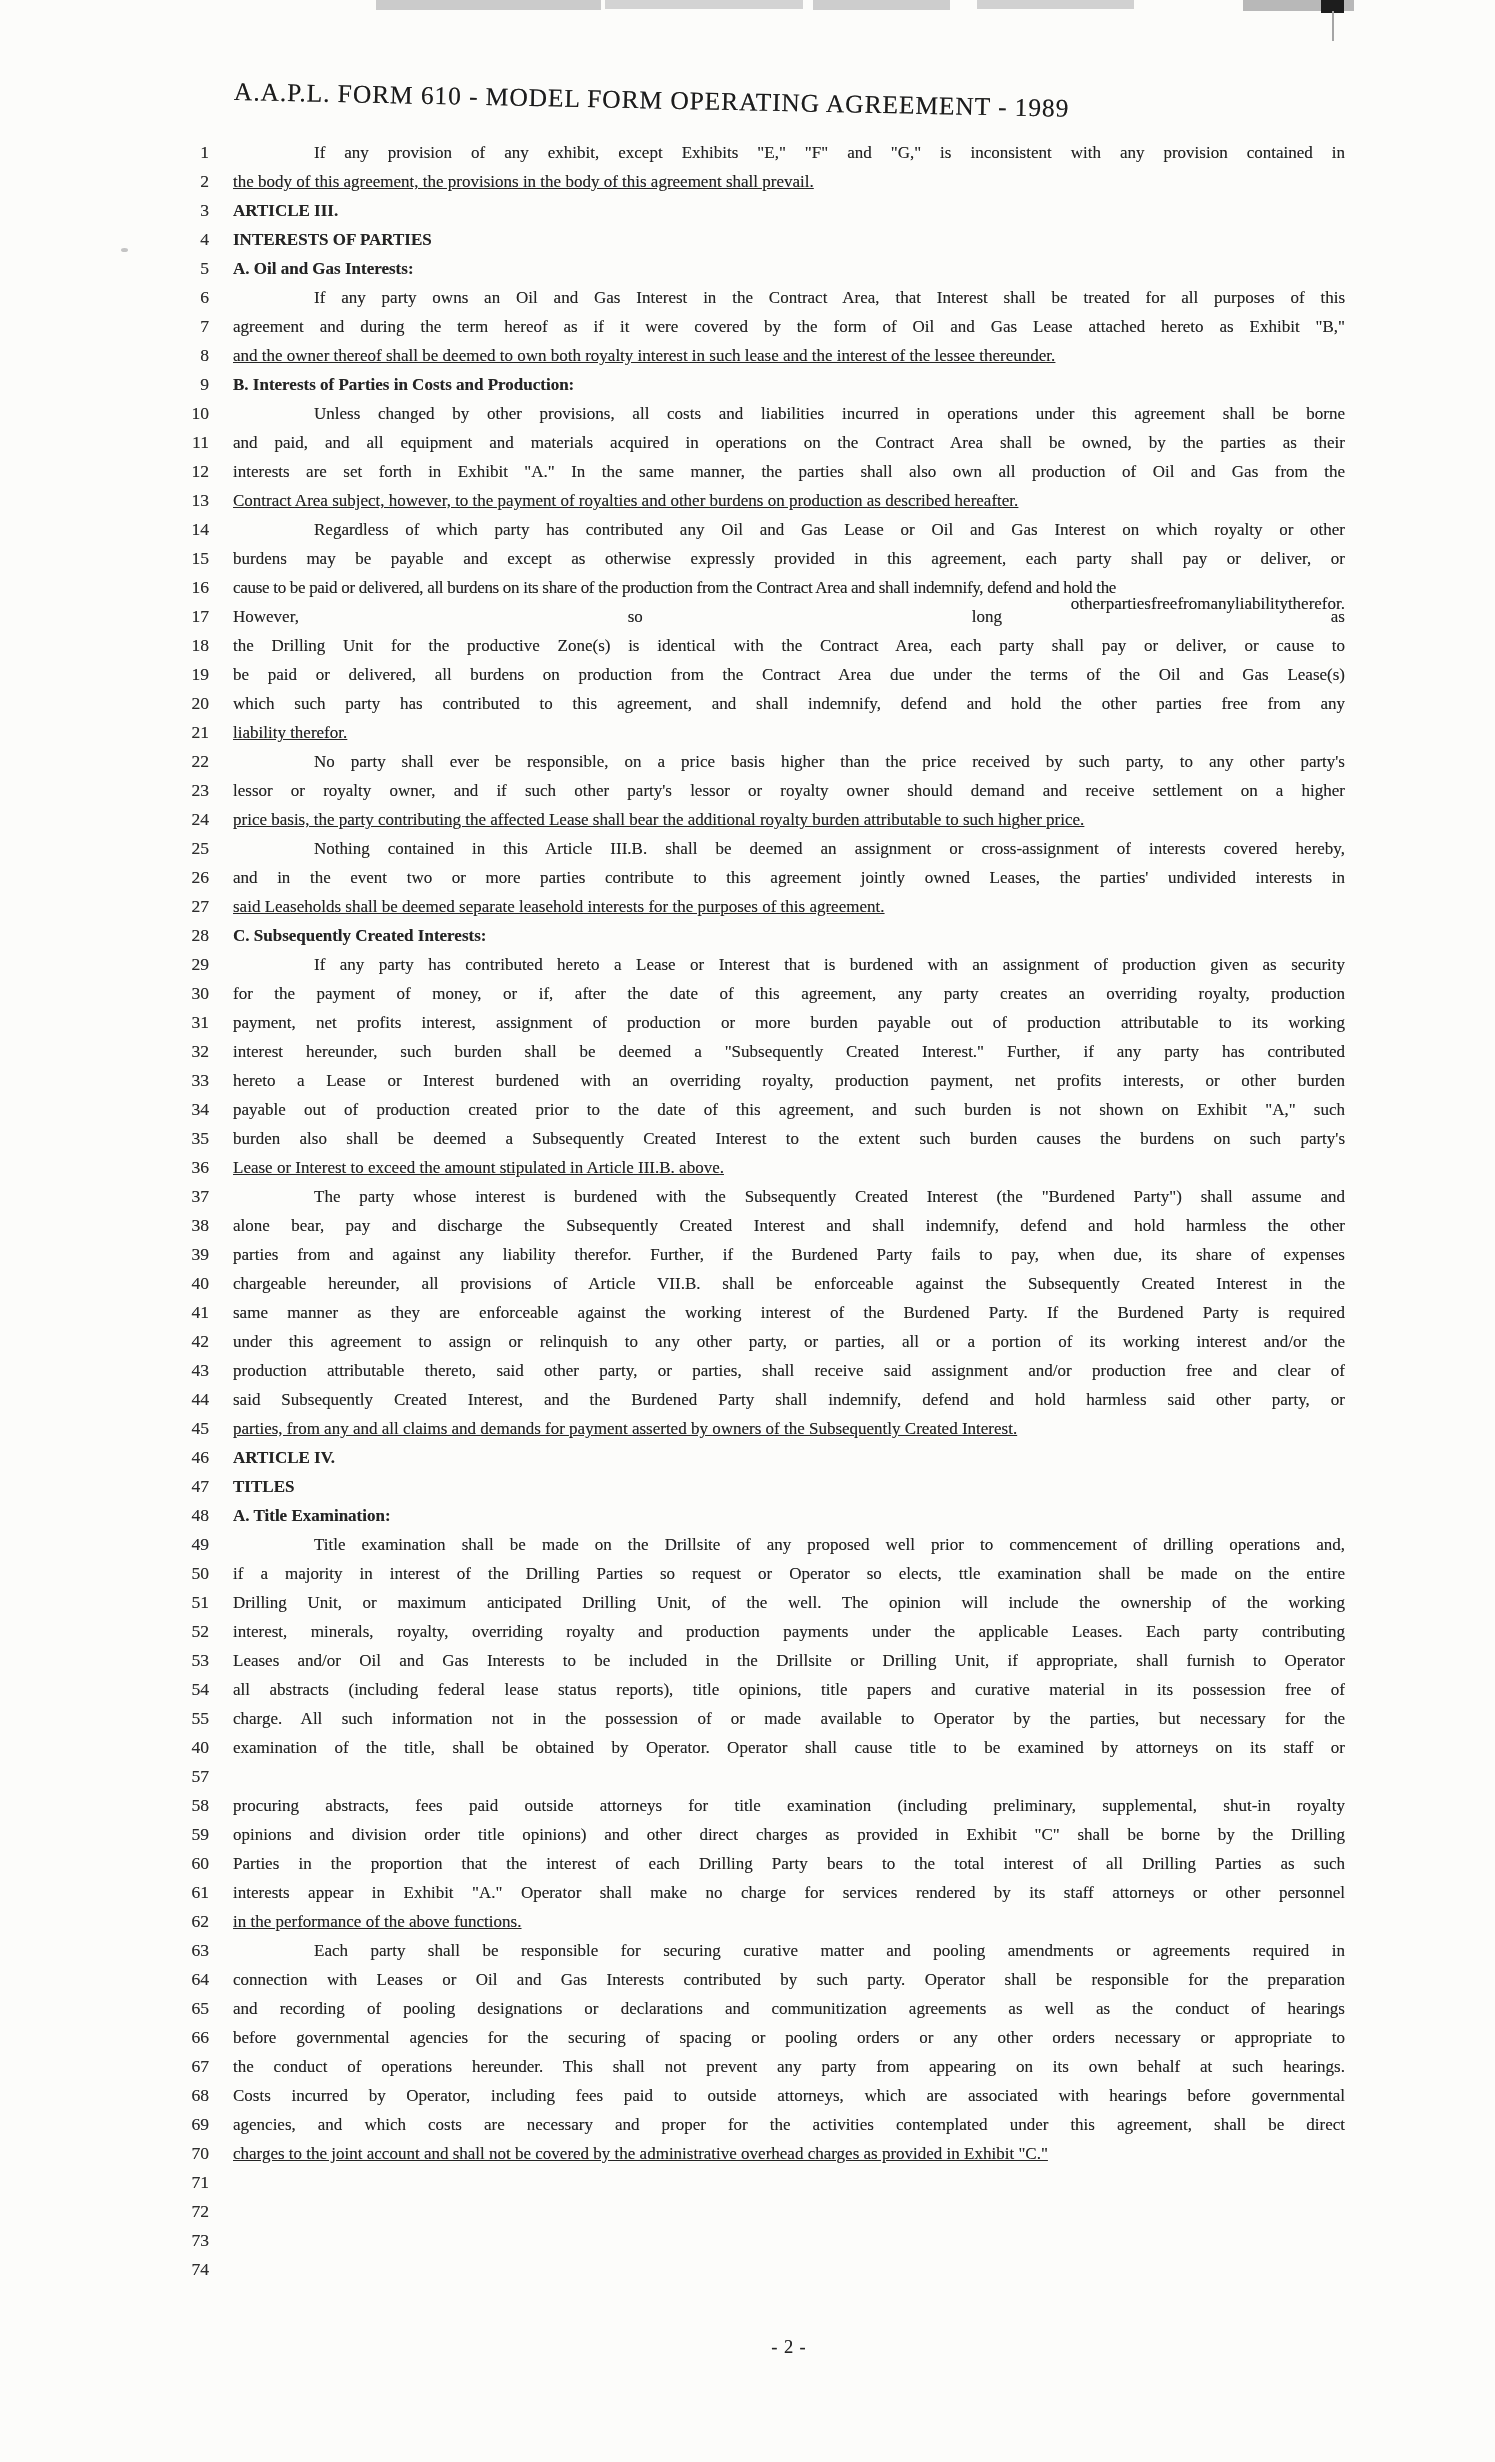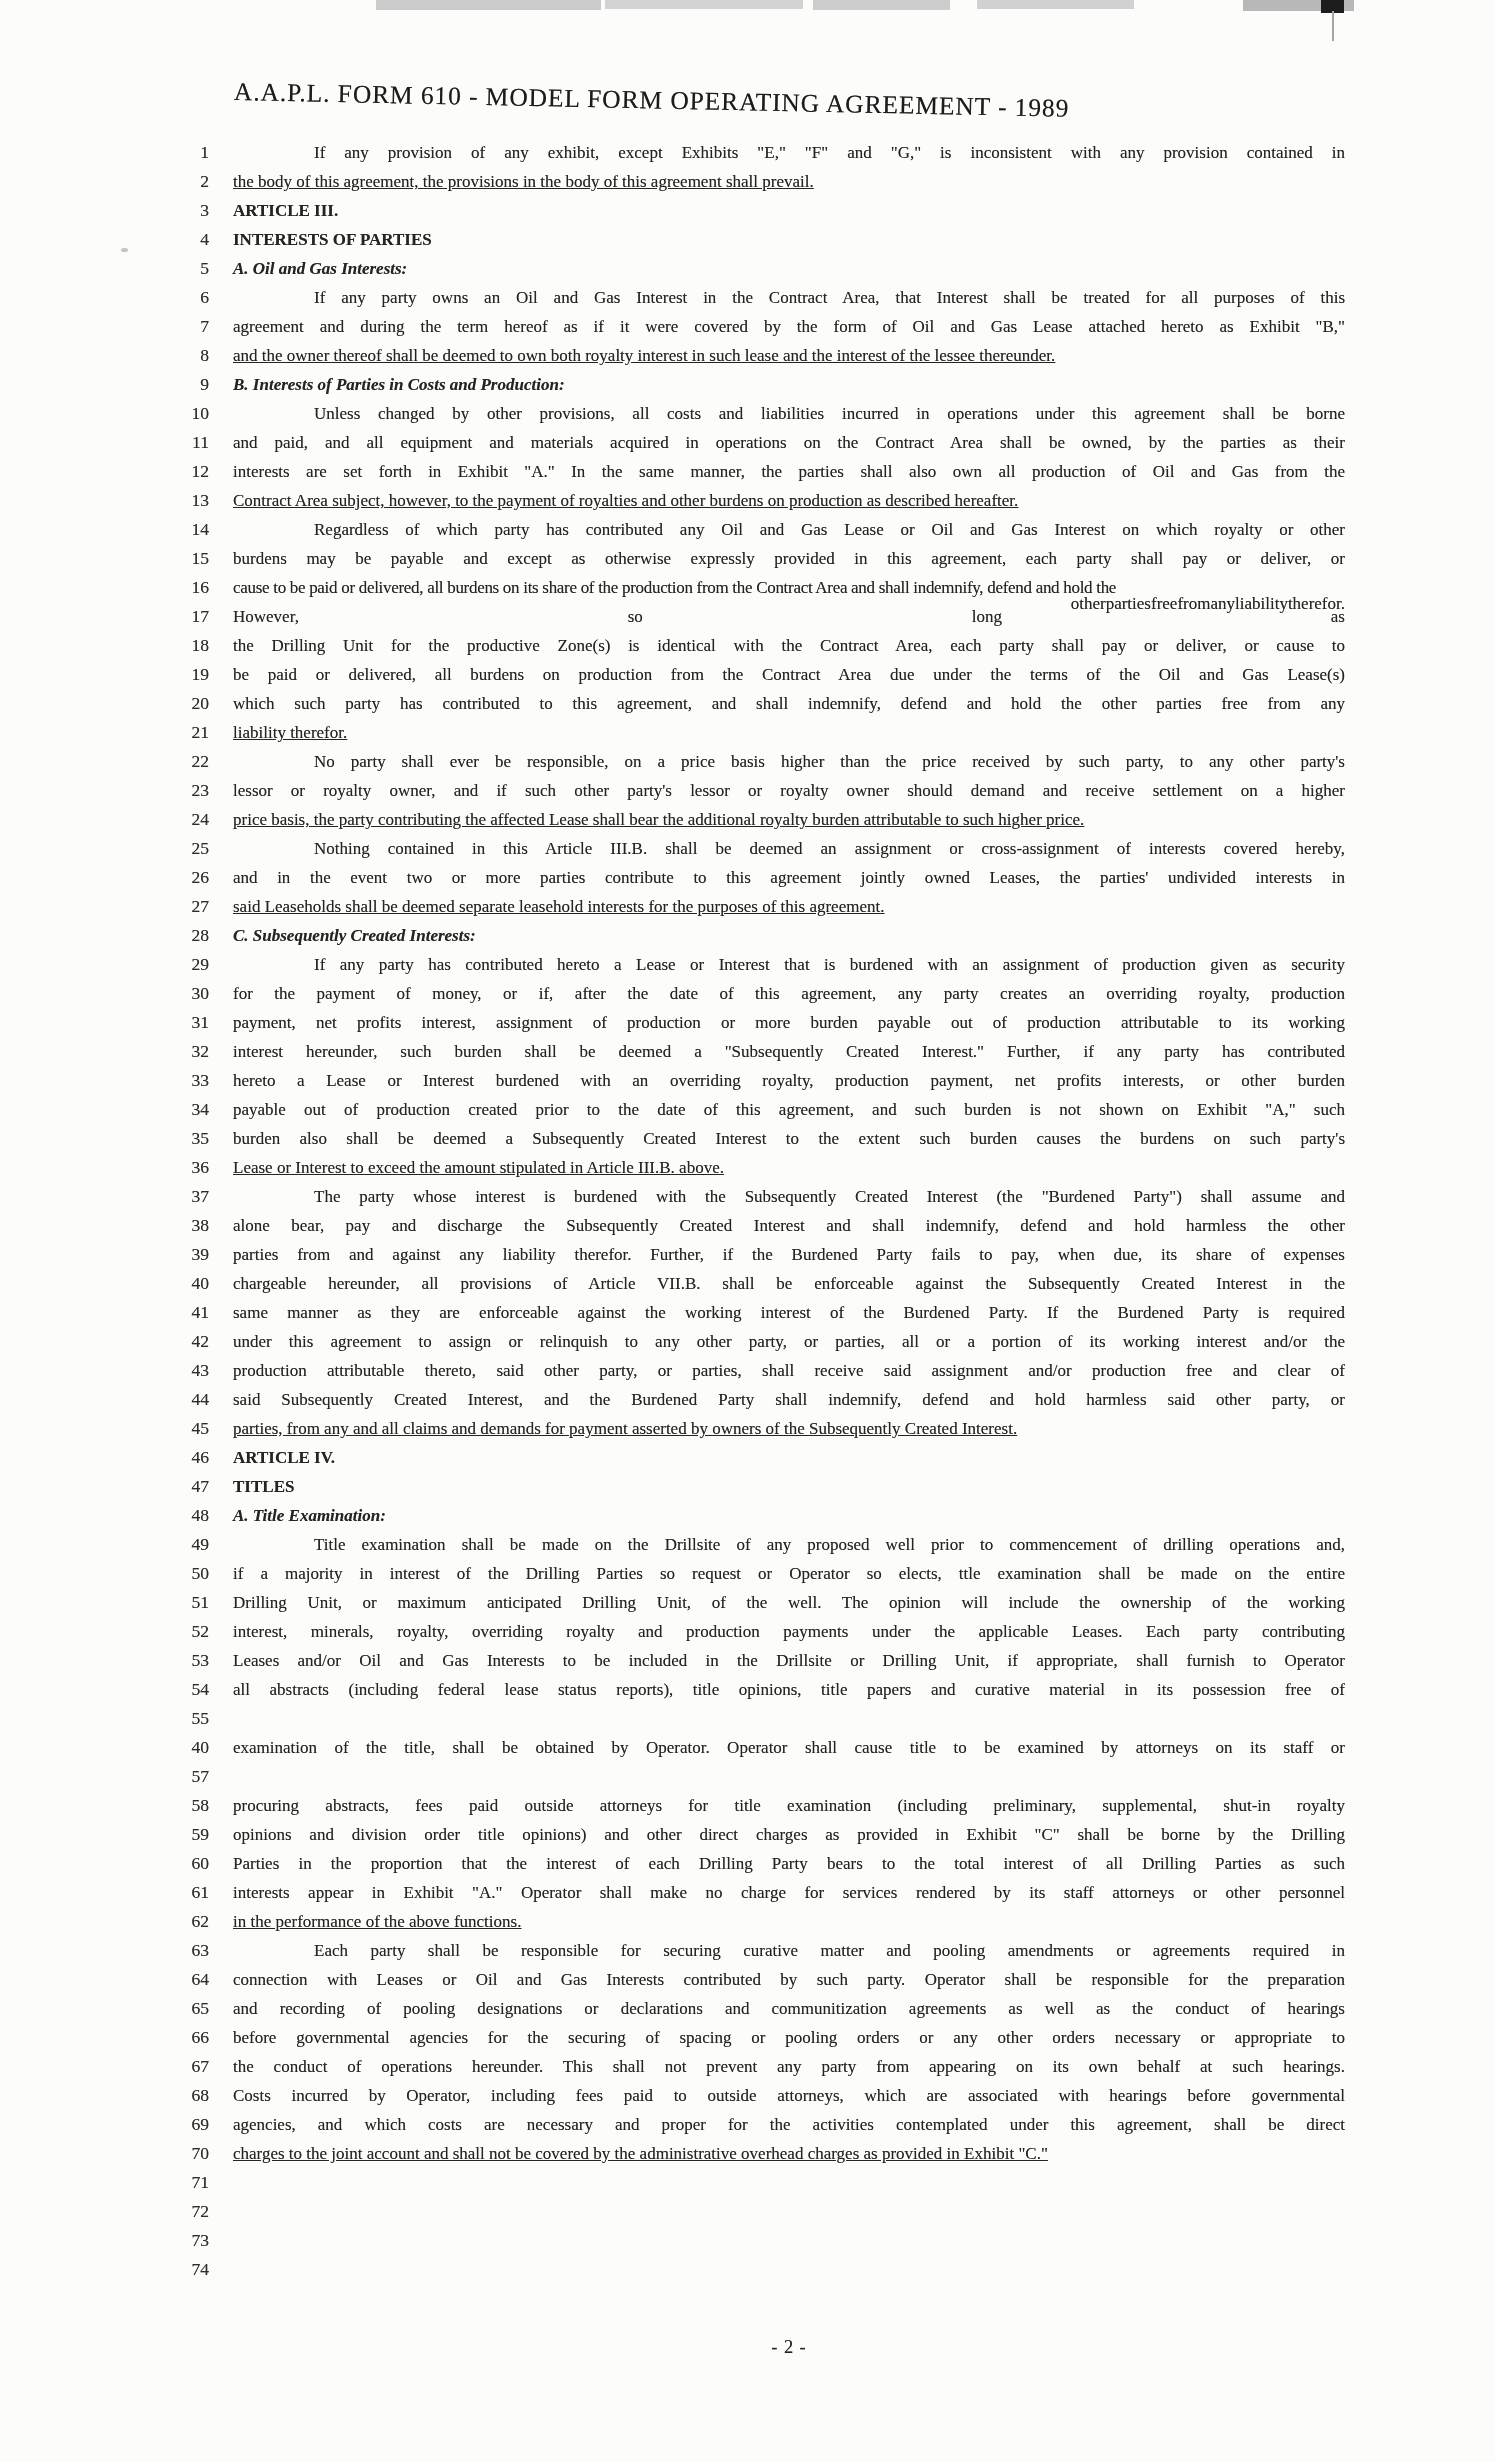--- a/index.html
+++ b/index.html
@@ -22,21 +22,21 @@
 
   .rows{position:absolute;left:0;top:142px;width:1495px;}
   .row{position:relative;height:29px;}
   .num{position:absolute;left:132px;top:0;width:77px;text-align:right;font-size:17.6px;color:#2d2d2d;
        text-shadow:0 0 0.4px rgba(30,30,30,.5);}
   .txt{position:absolute;left:233px;top:0;width:1112px;font-size:17px;line-height:22px;color:#242424;
        text-shadow:0 0 0.4px rgba(30,30,30,.45);}
   .just{text-align:justify;text-align-last:justify;}
   .indent{text-align:justify;text-align-last:justify;text-indent:81px;}
   .end{text-align:left;text-decoration:underline;}
-  .head{text-align:left;font-weight:bold;font-style:italic;}
+  .head{text-align:left;font-weight:bold;}
   .center{font-weight:bold;}
   .spread{display:flex;justify-content:space-between;}
   .dual-a{white-space:nowrap;letter-spacing:-0.3px;}
   .dual-b{display:flex;justify-content:flex-end;margin-top:-6.2px;}
   .footer{position:absolute;left:233px;top:2337px;width:1112px;text-align:center;font-size:18.5px;
           letter-spacing:0.9px;color:#242424;text-shadow:0 0 0.4px rgba(30,30,30,.5);}
 </style>
 </head>
 <body>
 
@@ -280,20 +280,21 @@
       <div class="row">
         <div class="num">53</div>
         <div class="txt just">Leases and/or Oil and Gas Interests to be included in the Drillsite or Drilling Unit, if appropriate, shall furnish to Operator</div>
       </div>
       <div class="row">
         <div class="num">54</div>
         <div class="txt just">all abstracts (including federal lease status reports), title opinions, title papers and curative material in its possession free of</div>
       </div>
       <div class="row">
         <div class="num">55</div>
+        <div class="txt just">charge.  All such information not in the possession of or made available to Operator by the parties, but necessary for the</div>
       </div>
       <div class="row">
         <div class="num">40</div>
         <div class="txt just">examination of the title, shall be obtained by Operator.  Operator shall cause title to be examined by attorneys on its staff or</div>
       </div>
       <div class="row">
         <div class="num">57</div>
       </div>
       <div class="row">
         <div class="num">58</div>

